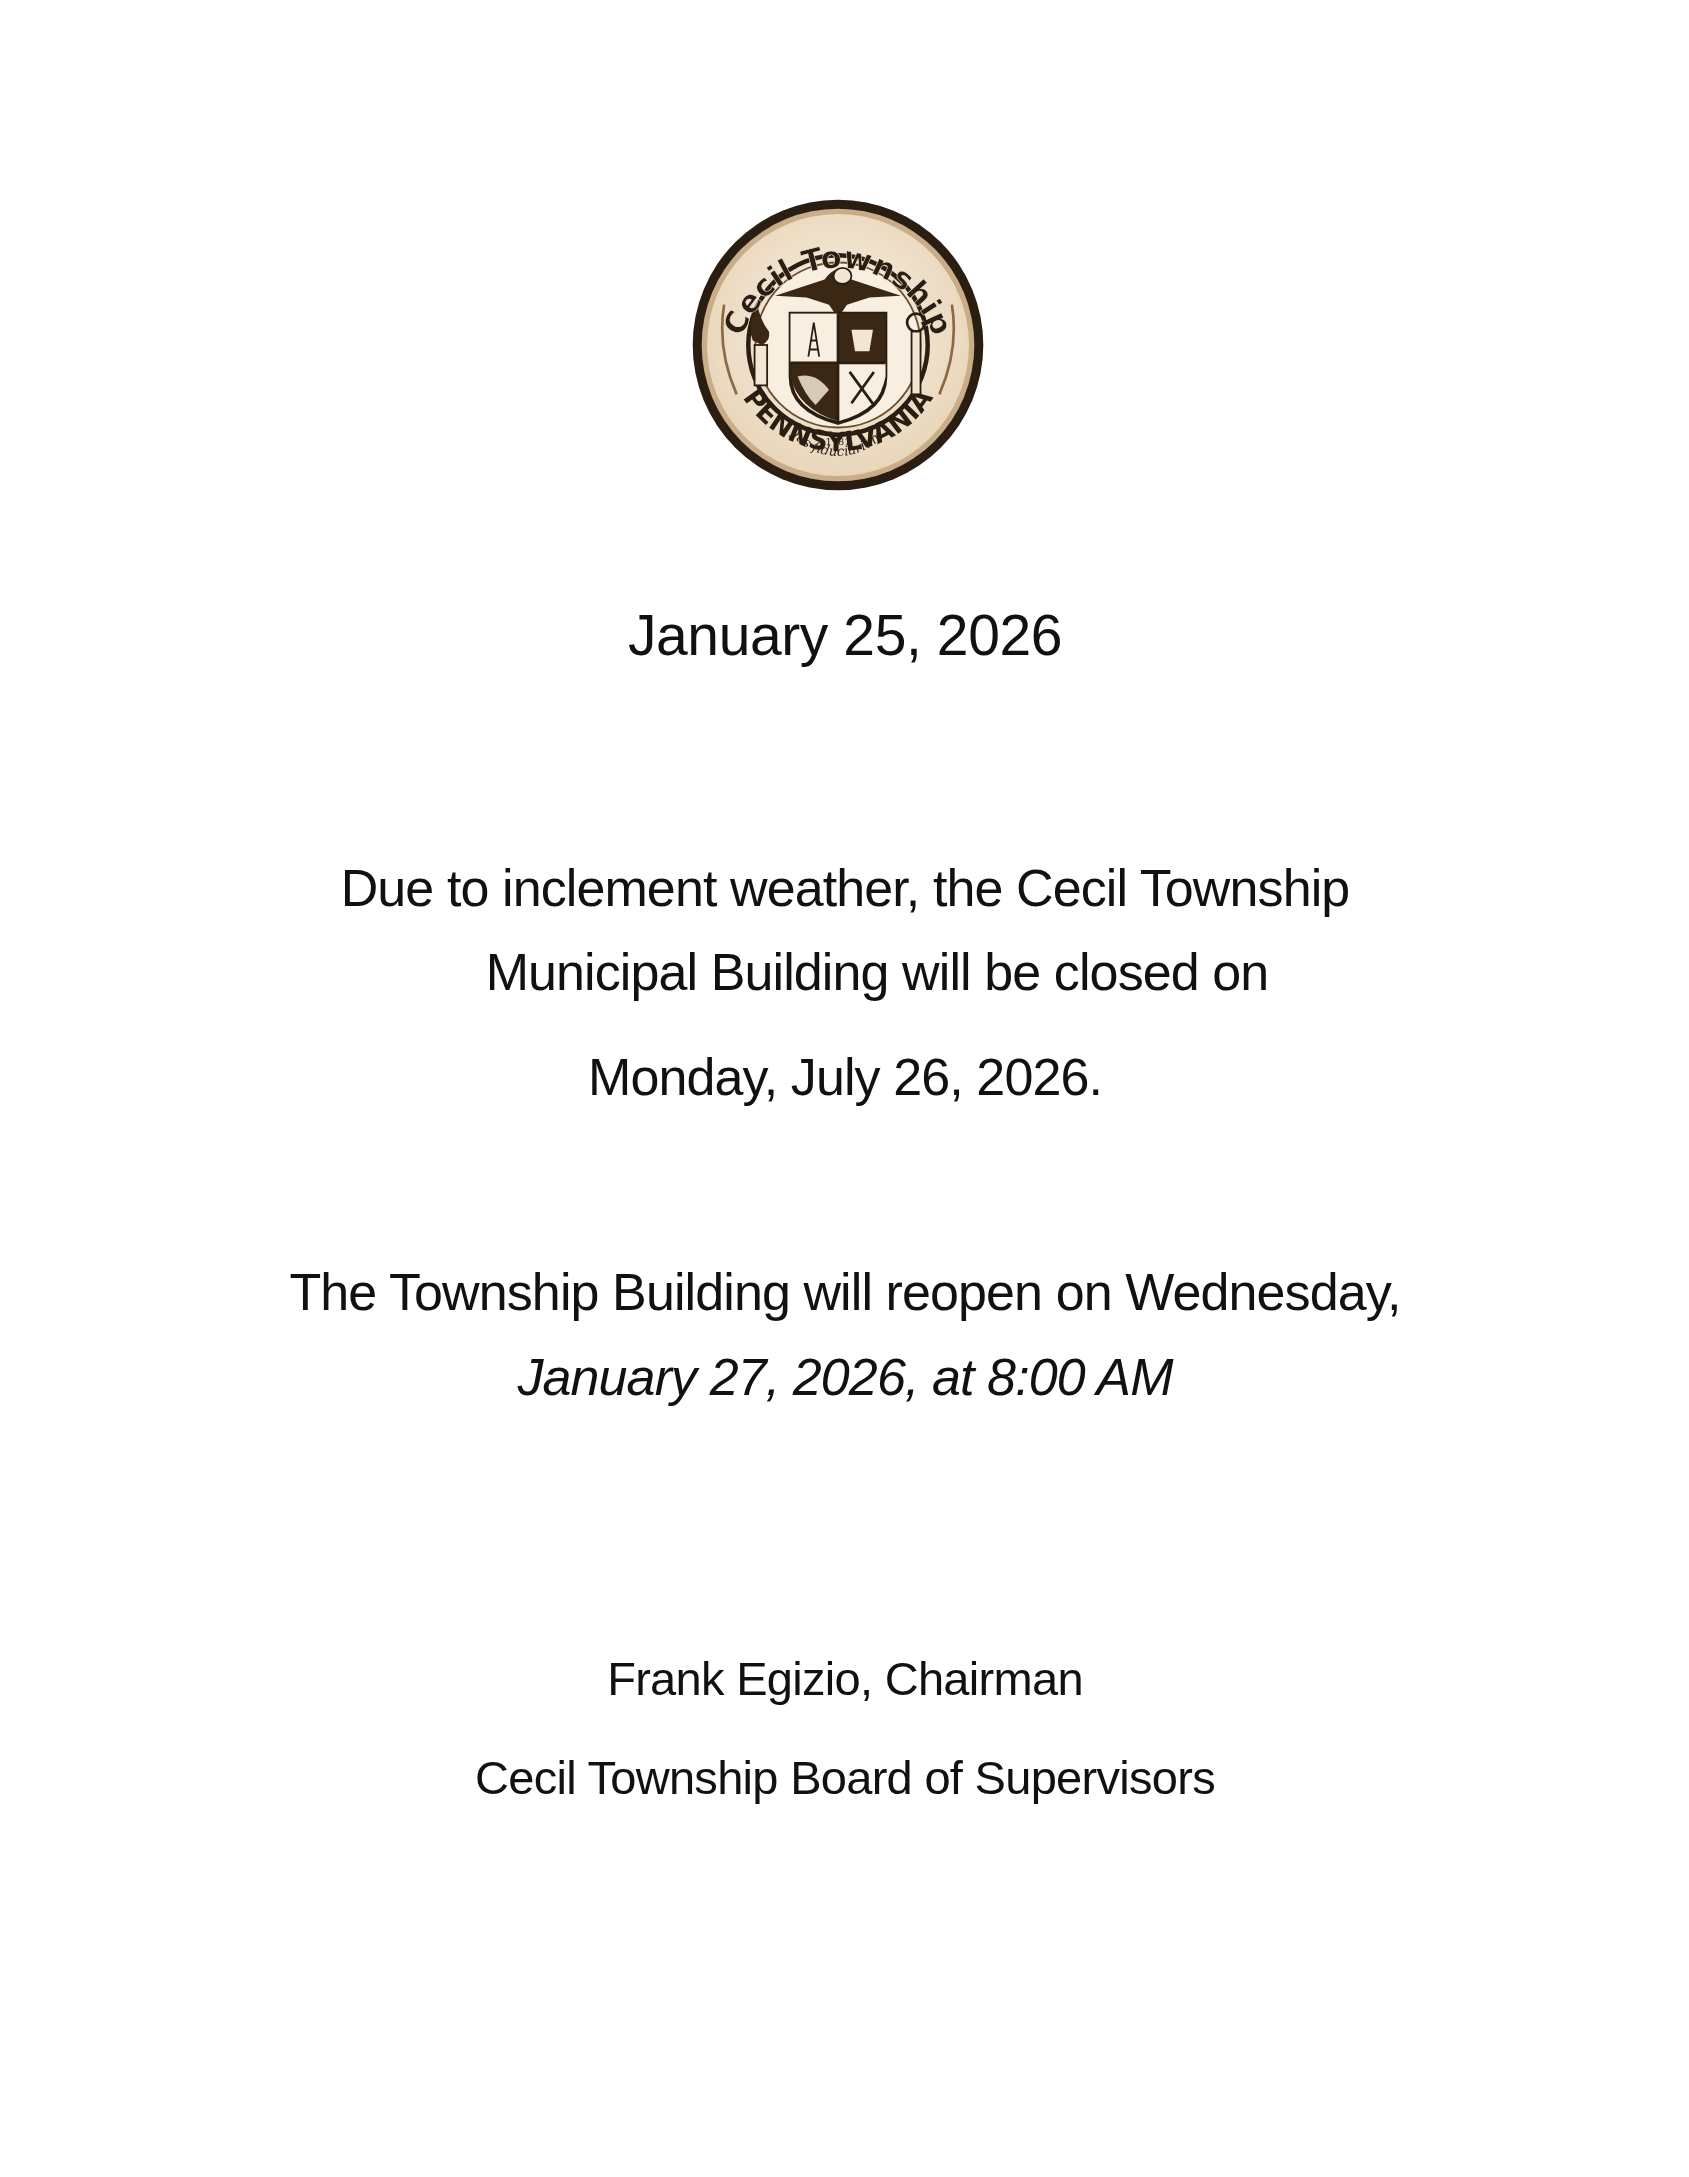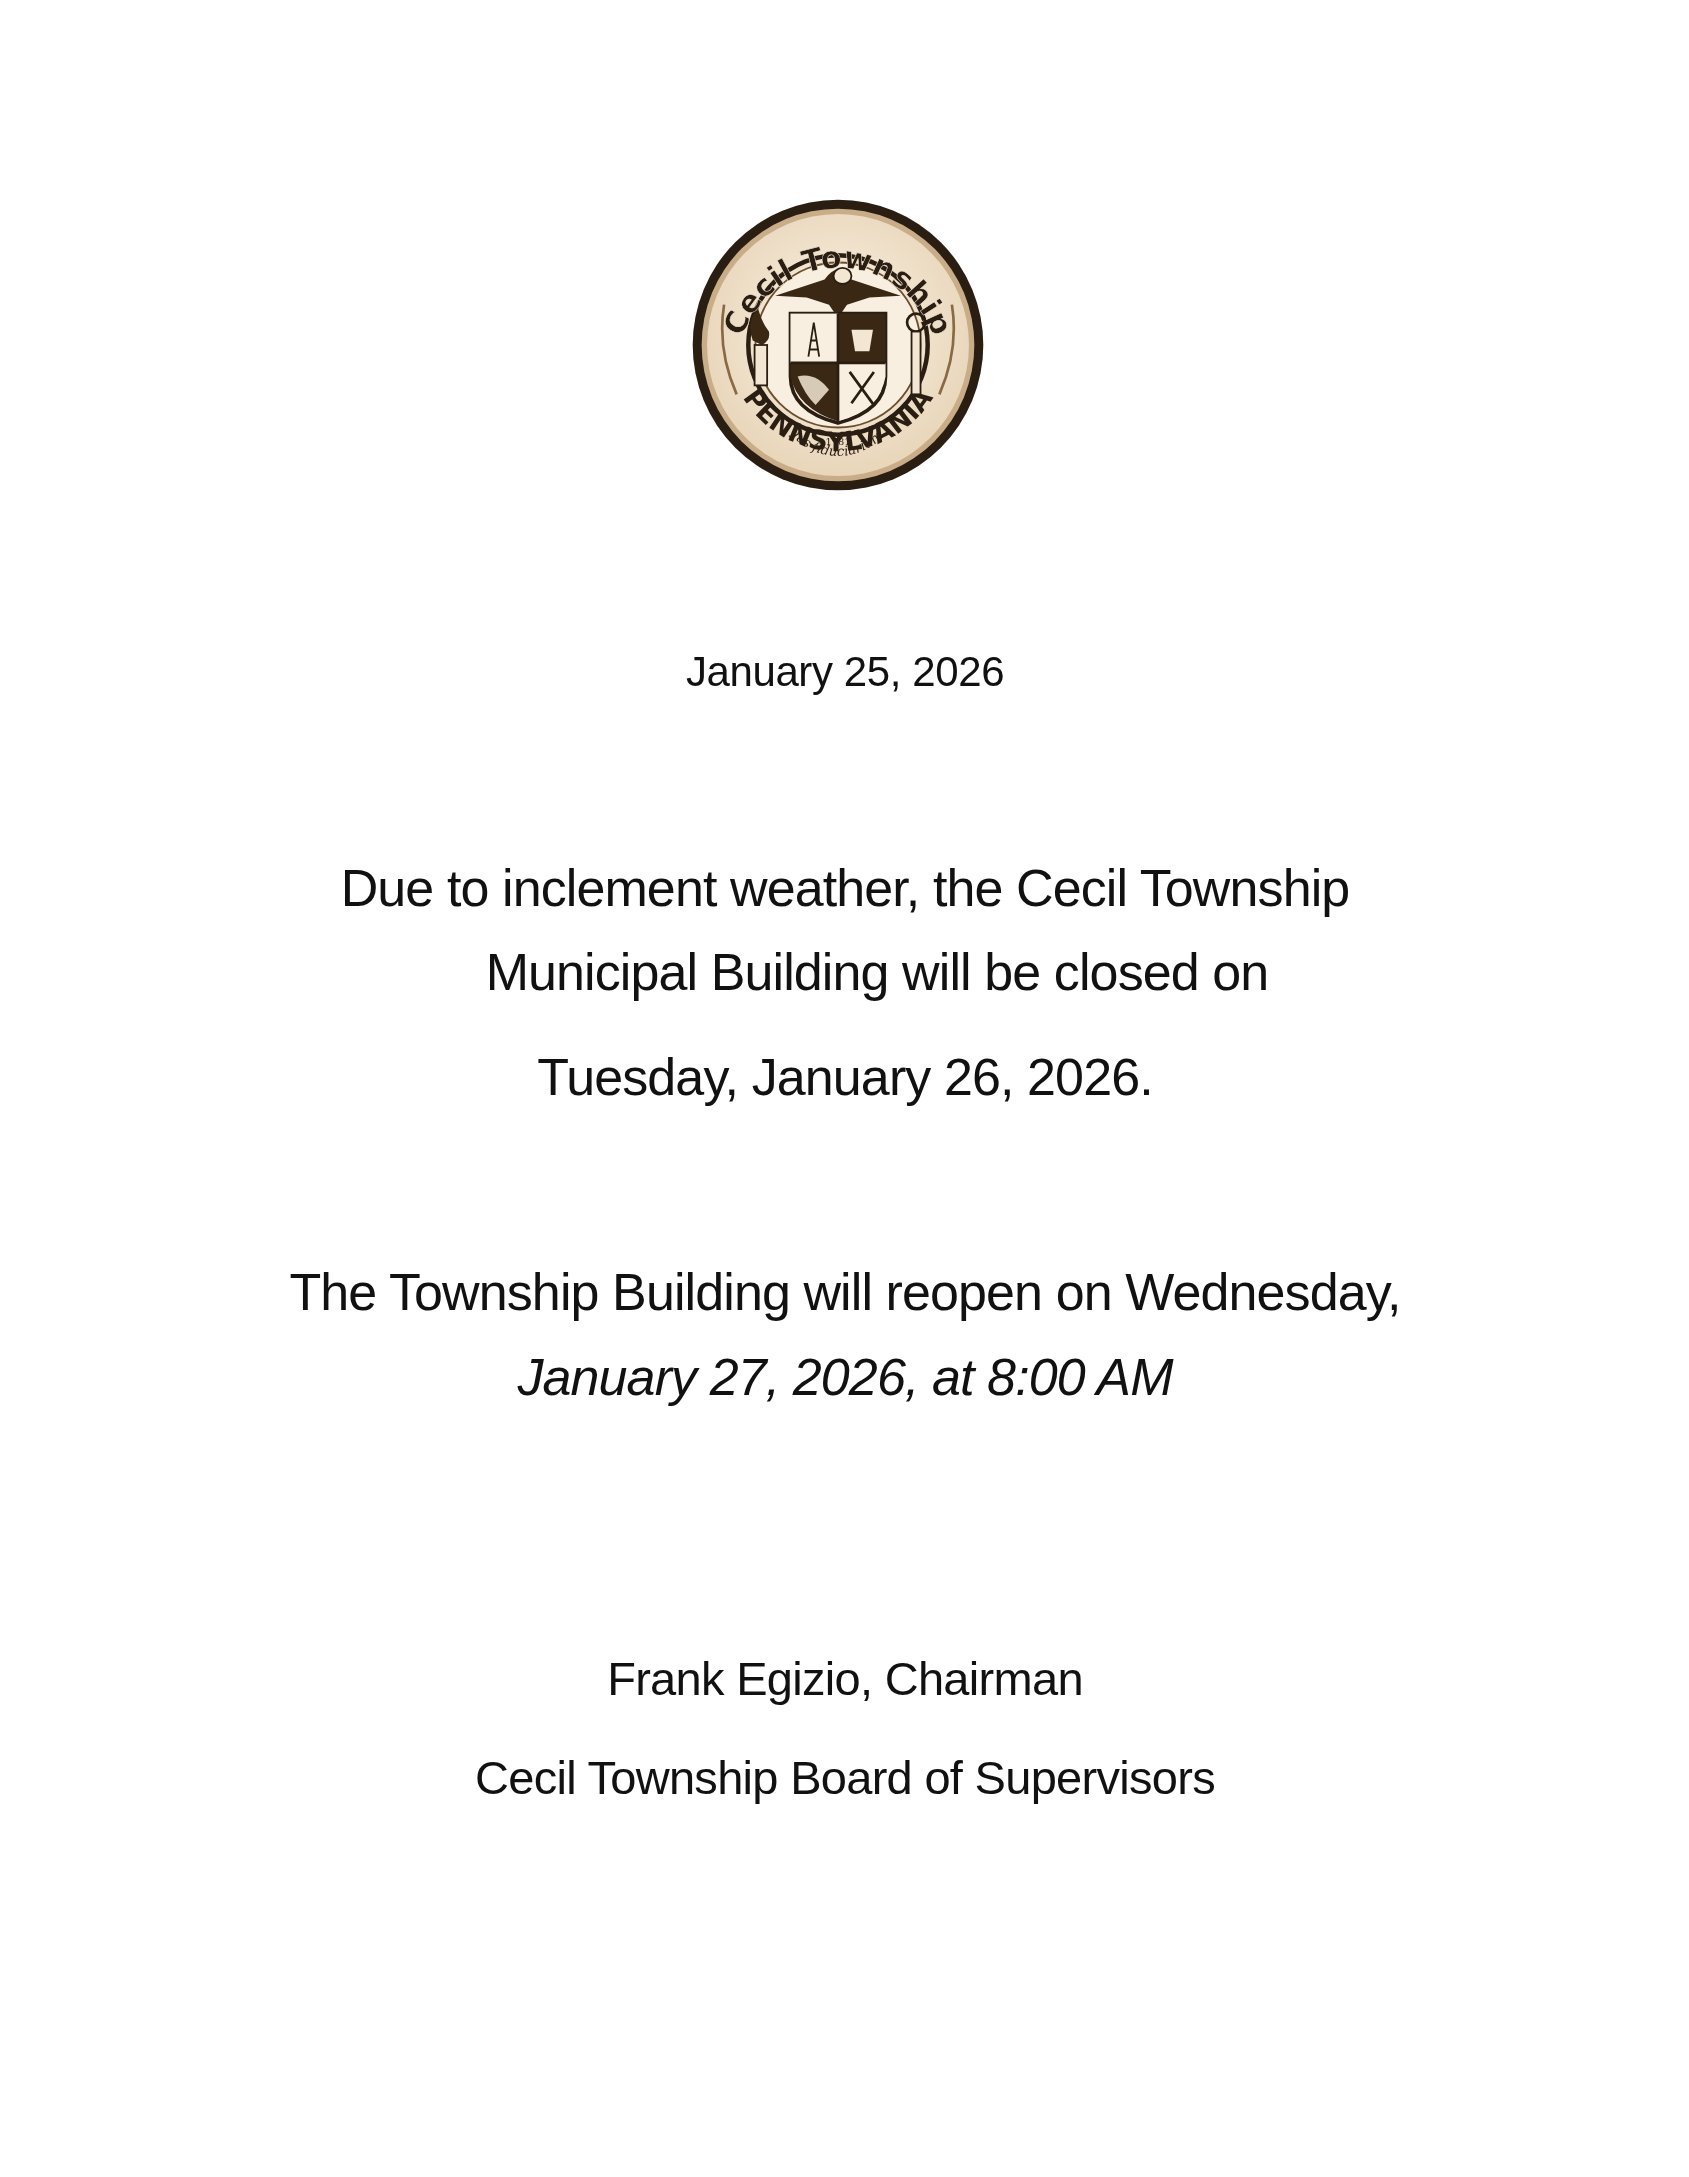--- a/index.html
+++ b/index.html
@@ -1,19 +1,19 @@
 <!DOCTYPE html>
 <html style="font-size:14.3px"><head>
 <meta charset="utf-8">
 <style>
   html, body { margin: 0; padding: 0; background: #ffffff; }
   body { width: 1690px; height: 2177px; position: relative; overflow: hidden;
          font-family: "Liberation Sans", "DejaVu Sans", sans-serif; color: #111111; }
   .line { position: absolute; left: 0; width: 1690px; text-align: center; white-space: nowrap; line-height: 1; }
-  .date { top: 651px; font-size: 42px; letter-spacing: -0.4px; }
+  .date { top: 607px; font-size: 57px; letter-spacing: -0.4px; }
   .body-text { font-size: 52px; letter-spacing: -0.9px; }
   .l1 { top: 862px; }
   .l2 { top: 946px; padding-left: 32px; }
   .l3 { top: 1051px; }
   .l4 { top: 1266px; }
   .l5 { top: 1351px; font-style: italic; }
   .sig { font-size: 47px; letter-spacing: -0.7px; }
   .s1 { top: 1655px; }
   .s2 { top: 1754px; }
   .seal { position: absolute; left: 690px; top: 197px; width: 296px; height: 296px; }
@@ -74,20 +74,20 @@
       <textPath href="#mottoArc" startOffset="50%" text-anchor="middle">jus fiduciarium</textPath>
     </text>
     <text x="165" y="276" text-anchor="middle" font-family="DejaVu Serif, serif" font-size="11" fill="#2a1d12">1781</text>
   </svg>
 </div>
 
 <div class="line date">January 25, 2026</div>
 
 <div class="line body-text l1">Due to inclement weather, the Cecil Township</div>
 <div class="line body-text l2">Municipal Building will be closed on</div>
-<div class="line body-text l3">Tuesday, January 26, 2026.</div>
+<div class="line body-text l3">Monday, July 26, 2026.</div>
 
 <div class="line body-text l4">The Township Building will reopen on Wednesday,</div>
 <div class="line body-text l5">January 27, 2026, at 8:00 AM</div>
 
 <div class="line sig s1">Frank Egizio, Chairman</div>
 <div class="line sig s2">Cecil Township Board of Supervisors</div>
 
 
 </body></html>

